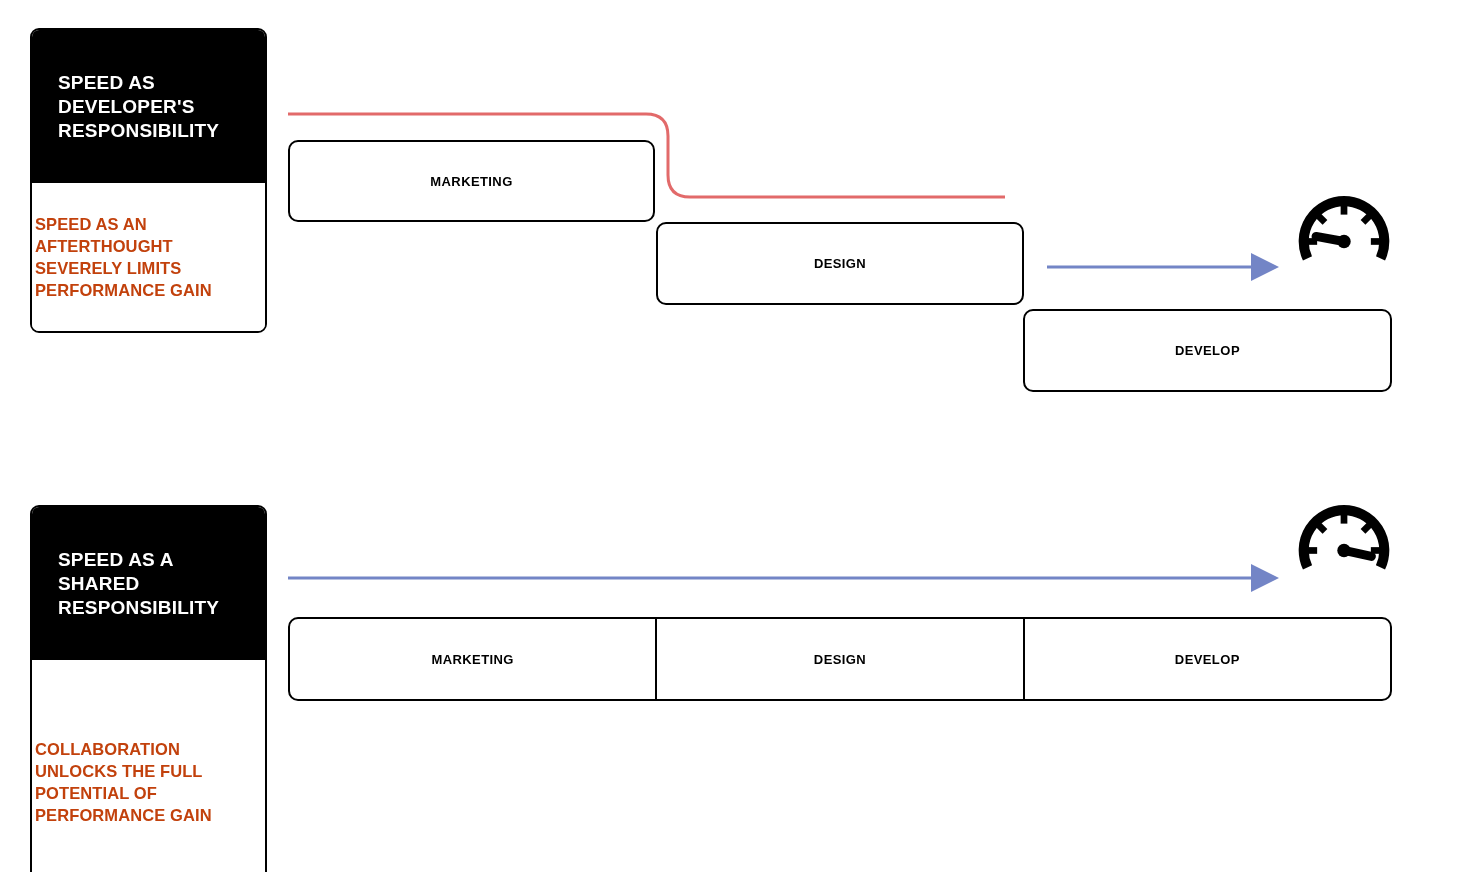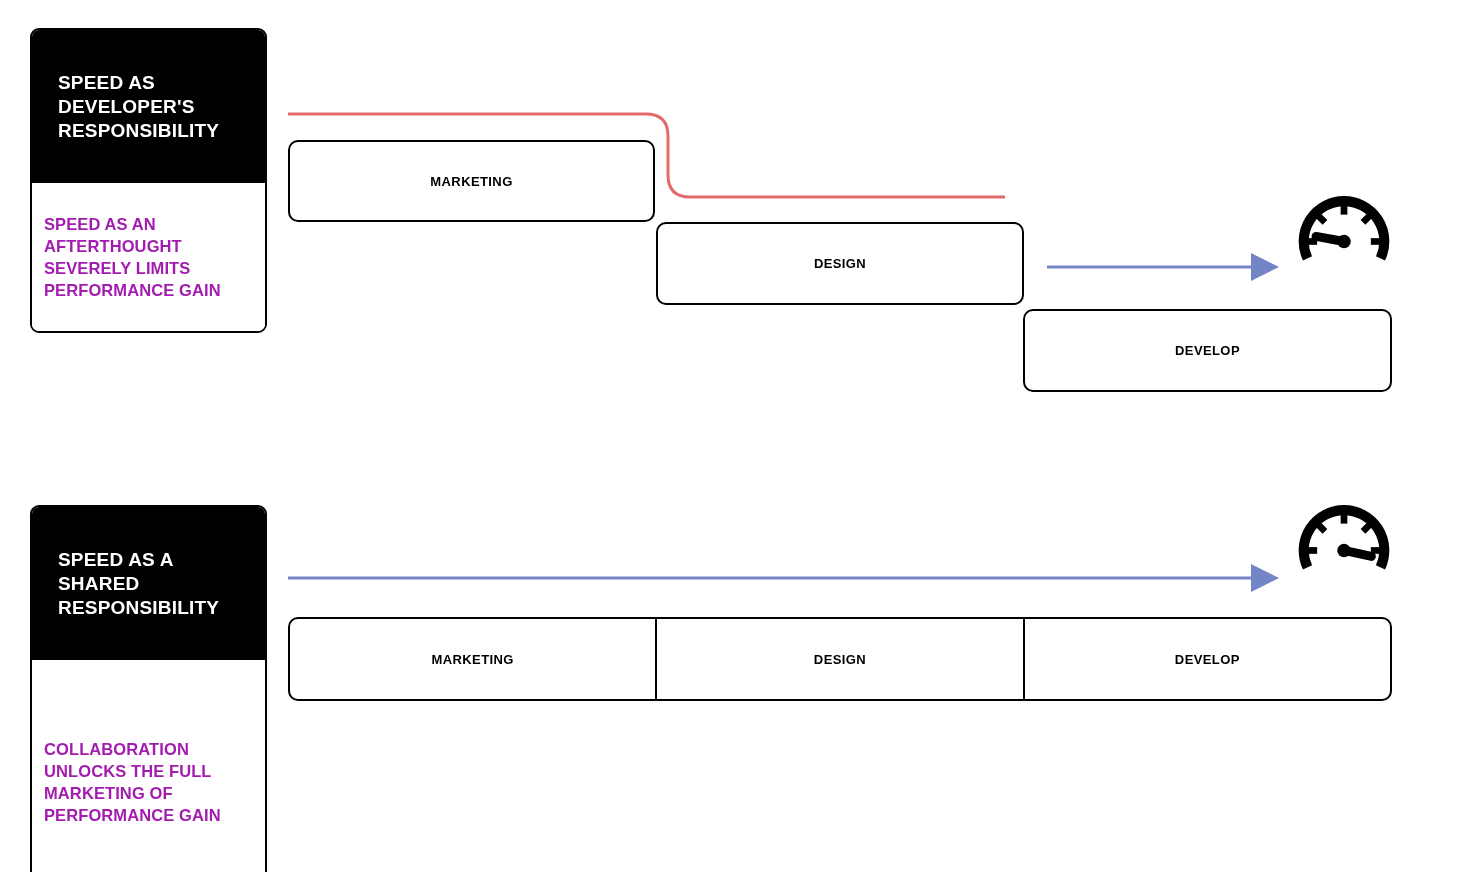--- a/index.html
+++ b/index.html
@@ -34,24 +34,24 @@
     flex: 0 0 153px;
     background: #000;
     color: #fff;
     display: flex;
     align-items: center;
     padding: 0 16px 0 26px;
   }
   .card-body {
     flex: 1;
     background: #fff;
-    color: #a21caf;
+    color: #c2410c;
     display: flex;
     align-items: center;
-    padding: 0 10px 0 12px;
+    padding: 0 10px 0 3px;
   }
   .card-title {
     font-size: 19px;
     font-weight: 700;
     line-height: 24px;
     letter-spacing: 0.2px;
     white-space: pre-line;
   }
   .card-desc {
     font-size: 16.5px;
@@ -159,21 +159,21 @@
 
   <div class="card" id="card-bottom">
     <div class="card-header">
       <span class="card-title">SPEED AS A
 SHARED
 RESPONSIBILITY</span>
     </div>
     <div class="card-body">
       <span class="card-desc">COLLABORATION
 UNLOCKS THE FULL
-MARKETING OF
+POTENTIAL OF
 PERFORMANCE GAIN</span>
     </div>
   </div>
 
   <div class="stage-row">
     <div class="stage-cell">
       <span class="stage-label">MARKETING</span>
     </div>
     <div class="stage-cell">
       <span class="stage-label">DESIGN</span>

